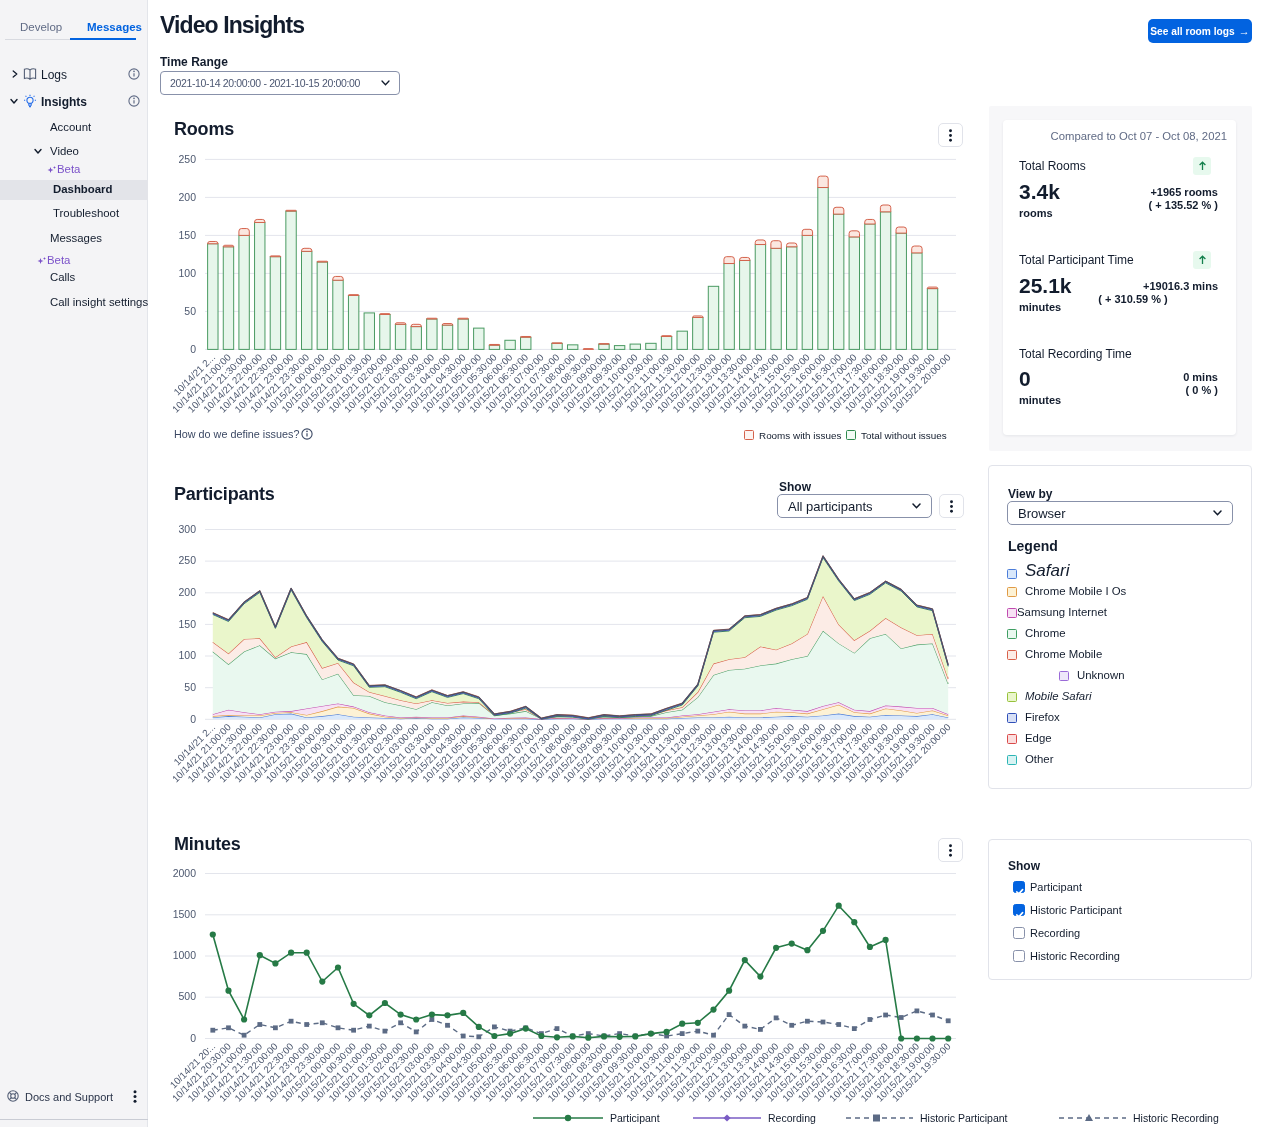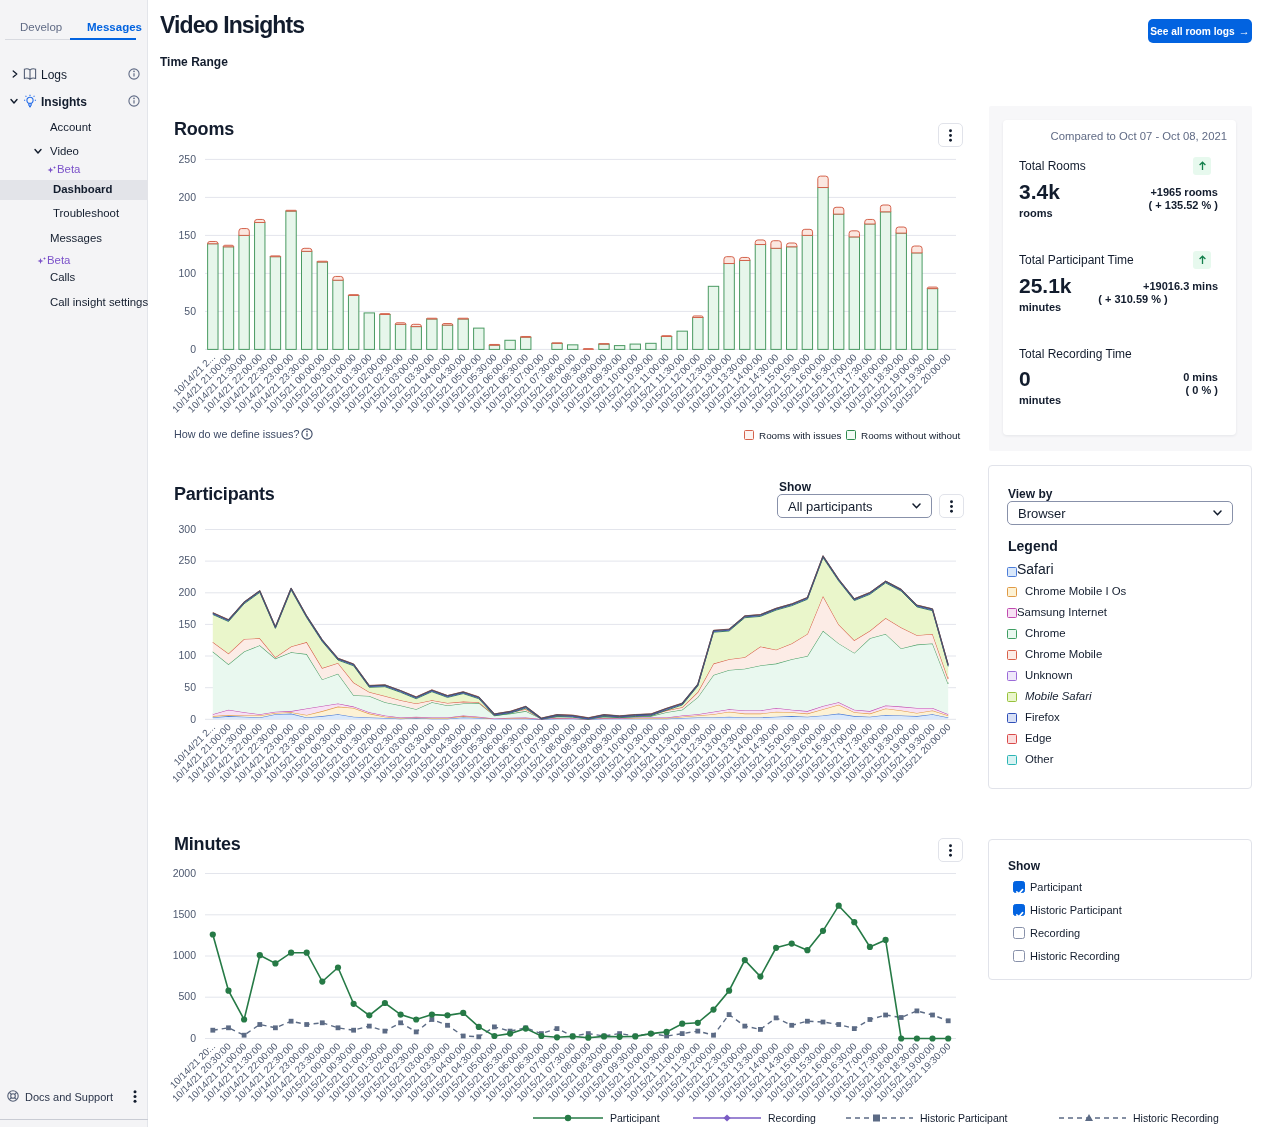--- a/index.html
+++ b/index.html
@@ -107,39 +107,44 @@
         <circle cx="2" cy="6.5" r="1.5" fill="#121C2D"></circle>
         <circle cx="2" cy="11.2" r="1.5" fill="#121C2D"></circle>
       </svg>
   <div class="abs" style="left:0;top:1119px;width:148px;height:1px;background:#C9CCD4;"></div>
 </div>
 
 <h1 class="abs" style="left:160px;top:12px;">Video Insights</h1>
 <div class="abs" style="left:1148px;top:19px;width:104px;height:24px;background:#0263E0;border-radius:5px;color:#fff;font-size:10.2px;font-weight:700;display:flex;align-items:center;justify-content:center;white-space:nowrap;">See all room logs <span style="font-weight:400;margin-left:4px;font-size:11px;">→</span></div>
 
 <div class="abs lbl" style="left:160px;top:55px;">Time Range</div>
+<div class="selectbox" style="left:160px;top:71px;width:240px;height:24px;font-size:10.5px;letter-spacing:-0.35px;color:#4b5671;padding:0 9px;">2021-10-14 20:00:00 - 2021-10-15 20:00:00
+  <svg class="chev" width="9" height="6" viewBox="0 0 9 6" style="flex-shrink:0;">
+        <path d="M1 1 L4.5 4.7 L8 1" fill="none" stroke="#121C2D" stroke-width="1.3" stroke-linecap="round"></path>
+      </svg>
+</div>
 
 
 <h2 class="abs" style="left:174px;top:119px;">Rooms</h2>
 <div class="kebab" style="left:938px;top:123px;">
       <svg width="3" height="13" viewBox="0 0 3 13">
         <circle cx="1.5" cy="1.7" r="1.45" fill="#121C2D"></circle>
         <circle cx="1.5" cy="6.5" r="1.45" fill="#121C2D"></circle>
         <circle cx="1.5" cy="11.3" r="1.45" fill="#121C2D"></circle>
       </svg>
     </div>
 
 <div class="abs" style="left:174px;top:428px;font-size:10.8px;color:#3c4964;display:flex;align-items:center;">How do we define issues?<svg style="margin-left:2px;" width="12" height="12" viewBox="0 0 12 12">
         <circle cx="6" cy="6" r="5.1" fill="none" stroke="#3c4964" stroke-width="1.1"></circle>
         <line x1="6" y1="5.2" x2="6" y2="8.6" stroke="#3c4964" stroke-width="1.2"></line>
         <circle cx="6" cy="3.4" r="0.8" fill="#3c4964"></circle>
       </svg></div>
 
 <div class="abs" style="left:744px;top:425px;white-space:nowrap;"><span class="sw" style="border-color:#d4624c;background:#fdf4f1;"></span><span style="font-size:9.9px;margin-left:5px;">Rooms with issues</span></div>
-<div class="abs" style="left:846px;top:425px;white-space:nowrap;"><span class="sw" style="border-color:#2f8a4e;background:#f2fbf5;"></span><span style="font-size:9.9px;margin-left:5px;">Rooms without without</span></div>
+<div class="abs" style="left:846px;top:425px;white-space:nowrap;"><span class="sw" style="border-color:#2f8a4e;background:#f2fbf5;"></span><span style="font-size:9.9px;margin-left:5px;">Total without issues</span></div>
 
 <div class="abs" style="left:989px;top:106px;width:263px;height:345px;background:#F7F7F9;border-radius:2px;"></div>
 <div class="abs" style="left:1003px;top:120px;width:233px;height:315px;background:#fff;border-radius:4px;box-shadow:0 1px 3px rgba(18,28,45,0.08);"></div>
 <div class="abs" style="left:1019px;top:130px;width:208px;text-align:right;font-size:11.3px;color:#606B85;white-space:nowrap;">Compared to Oct 07 - Oct 08, 2021</div>
 
 <div class="abs" style="left:1019px;top:159px;font-size:12px;">Total Rooms</div>
 <div class="abs" style="left:1193px;top:157px;width:18px;height:18px;background:#E7F9EE;border-radius:3px;display:flex;align-items:center;justify-content:center;">
       <svg width="9" height="10" viewBox="0 0 9 10">
         <path d="M4.5 9 L4.5 1.4 M1.6 4 L4.5 1.2 L7.4 4" fill="none" stroke="#14804D" stroke-width="1.3"></path>
       </svg>
@@ -563,26 +568,26 @@
         <text transform="translate(666.0,182.0) rotate(-45)" text-anchor="end" font-size="9.7" fill="#4d586f">10/15/21 15:30:00</text>
         <text transform="translate(681.7,182.0) rotate(-45)" text-anchor="end" font-size="9.7" fill="#4d586f">10/15/21 16:00:00</text>
         <text transform="translate(697.3,182.0) rotate(-45)" text-anchor="end" font-size="9.7" fill="#4d586f">10/15/21 16:30:00</text>
         <text transform="translate(712.9,182.0) rotate(-45)" text-anchor="end" font-size="9.7" fill="#4d586f">10/15/21 17:00:00</text>
         <text transform="translate(728.6,182.0) rotate(-45)" text-anchor="end" font-size="9.7" fill="#4d586f">10/15/21 17:30:00</text>
         <text transform="translate(744.2,182.0) rotate(-45)" text-anchor="end" font-size="9.7" fill="#4d586f">10/15/21 18:00:00</text>
         <text transform="translate(759.9,182.0) rotate(-45)" text-anchor="end" font-size="9.7" fill="#4d586f">10/15/21 18:30:00</text>
         <text transform="translate(775.5,182.0) rotate(-45)" text-anchor="end" font-size="9.7" fill="#4d586f">10/15/21 19:00:00</text>
         <text transform="translate(791.2,182.0) rotate(-45)" text-anchor="end" font-size="9.7" fill="#4d586f">10/15/21 19:30:00</text>
       </svg></div>
-<div class="abs" style="left:1007px;top:561px;"><span class="sw" style="border-color:#4c7dd9;background:#d9e8fb;"></span><span style="font-size:14px;vertical-align:1.5px;">Safari</span></div>
+<div class="abs" style="left:1007px;top:561px;"><span class="sw" style="border-color:#4c7dd9;background:#d9e8fb;"></span><span style="font-size:17px;margin-left:8px;vertical-align:1.5px;font-style:italic;">Safari</span></div>
 <div class="abs" style="left:1007px;top:582px;"><span class="sw" style="border-color:#e09a45;background:#fdf2d5;"></span><span style="font-size:11.4px;margin-left:8px;vertical-align:1.5px;">Chrome Mobile I Os</span></div>
 <div class="abs" style="left:1007px;top:603px;"><span class="sw" style="border-color:#c14bb0;background:#f7e1f4;"></span><span style="font-size:11.4px;margin-left:0;vertical-align:1.5px;">Samsung Internet</span></div>
 <div class="abs" style="left:1007px;top:624px;"><span class="sw" style="border-color:#3f9e63;background:#e9f8ef;"></span><span style="font-size:11.4px;margin-left:8px;vertical-align:1.5px;">Chrome</span></div>
 <div class="abs" style="left:1007px;top:645px;"><span class="sw" style="border-color:#d9604a;background:#fcece6;"></span><span style="font-size:11.4px;margin-left:8px;vertical-align:1.5px;">Chrome Mobile</span></div>
-<div class="abs" style="left:1007px;top:666px;"><span class="sw" style="border-color:#9b6bd8;background:#efe8fa;"></span><span style="font-size:11.4px;margin-left:8px;vertical-align:1.5px;">Unknown</span></div>
+<div class="abs" style="left:1059px;top:666px;"><span class="sw" style="border-color:#9b6bd8;background:#efe8fa;"></span><span style="font-size:11.4px;margin-left:8px;vertical-align:1.5px;">Unknown</span></div>
 <div class="abs" style="left:1007px;top:687px;font-style:italic;"><span class="sw" style="border-color:#97c23c;background:#eaf6cb;"></span><span style="font-size:11.4px;margin-left:8px;vertical-align:1.5px;">Mobile Safari</span></div>
 <div class="abs" style="left:1007px;top:708px;"><span class="sw" style="border-color:#2f4fb8;background:#d8e0f5;"></span><span style="font-size:11.4px;margin-left:8px;vertical-align:1.5px;">Firefox</span></div>
 <div class="abs" style="left:1007px;top:729px;"><span class="sw" style="border-color:#d94a4a;background:#fbdede;"></span><span style="font-size:11.4px;margin-left:8px;vertical-align:1.5px;">Edge</span></div>
 <div class="abs" style="left:1007px;top:750px;"><span class="sw" style="border-color:#2bb5b5;background:#d8f3f3;"></span><span style="font-size:11.4px;margin-left:8px;vertical-align:1.5px;">Other</span></div>
 
 <h2 class="abs" style="left:174px;top:834px;">Minutes</h2>
 <div class="kebab" style="left:938px;top:838px;">
       <svg width="3" height="13" viewBox="0 0 3 13">
         <circle cx="1.5" cy="1.7" r="1.45" fill="#121C2D"></circle>
         <circle cx="1.5" cy="6.5" r="1.45" fill="#121C2D"></circle>

